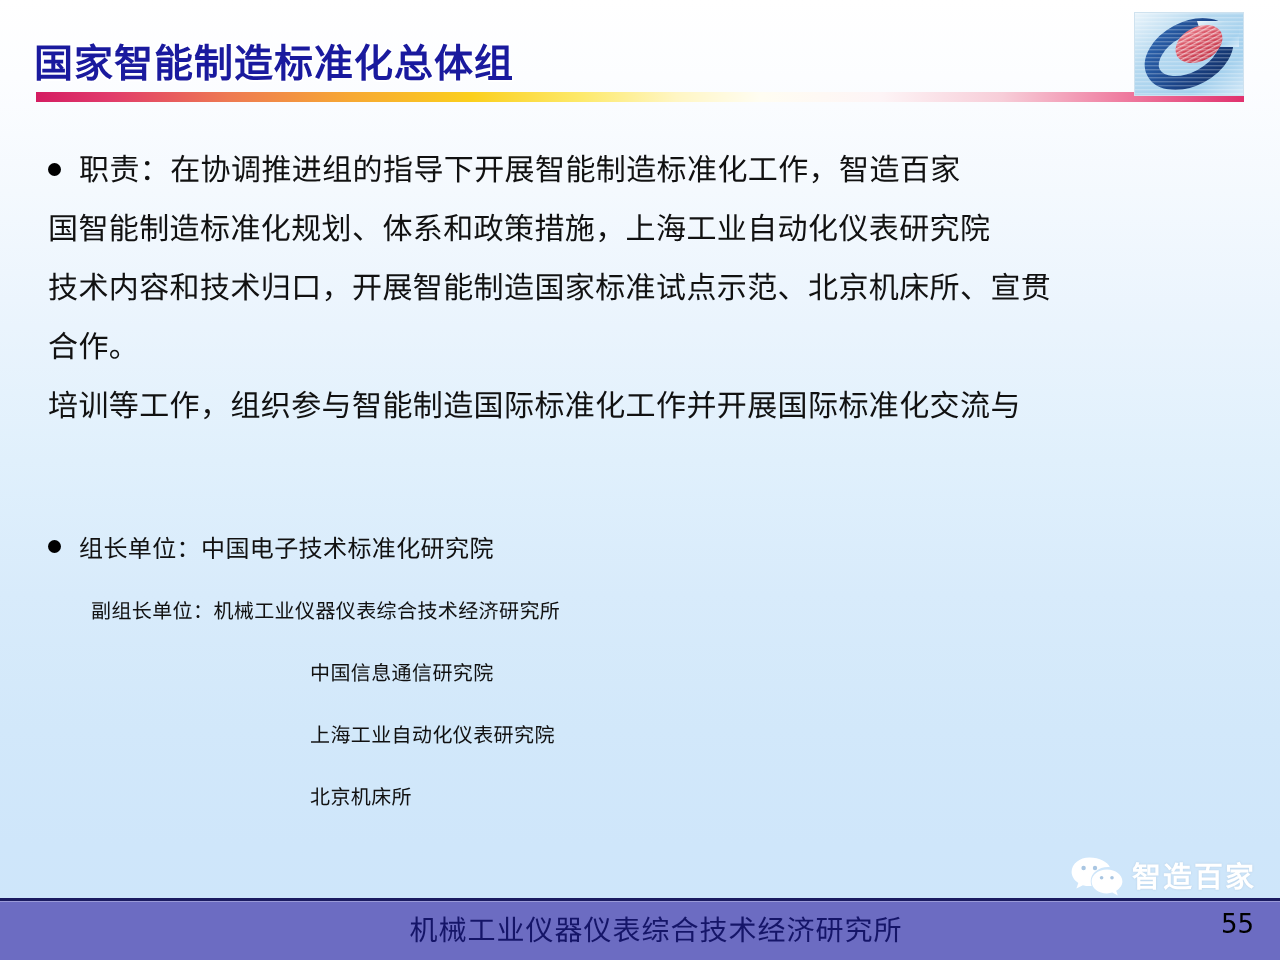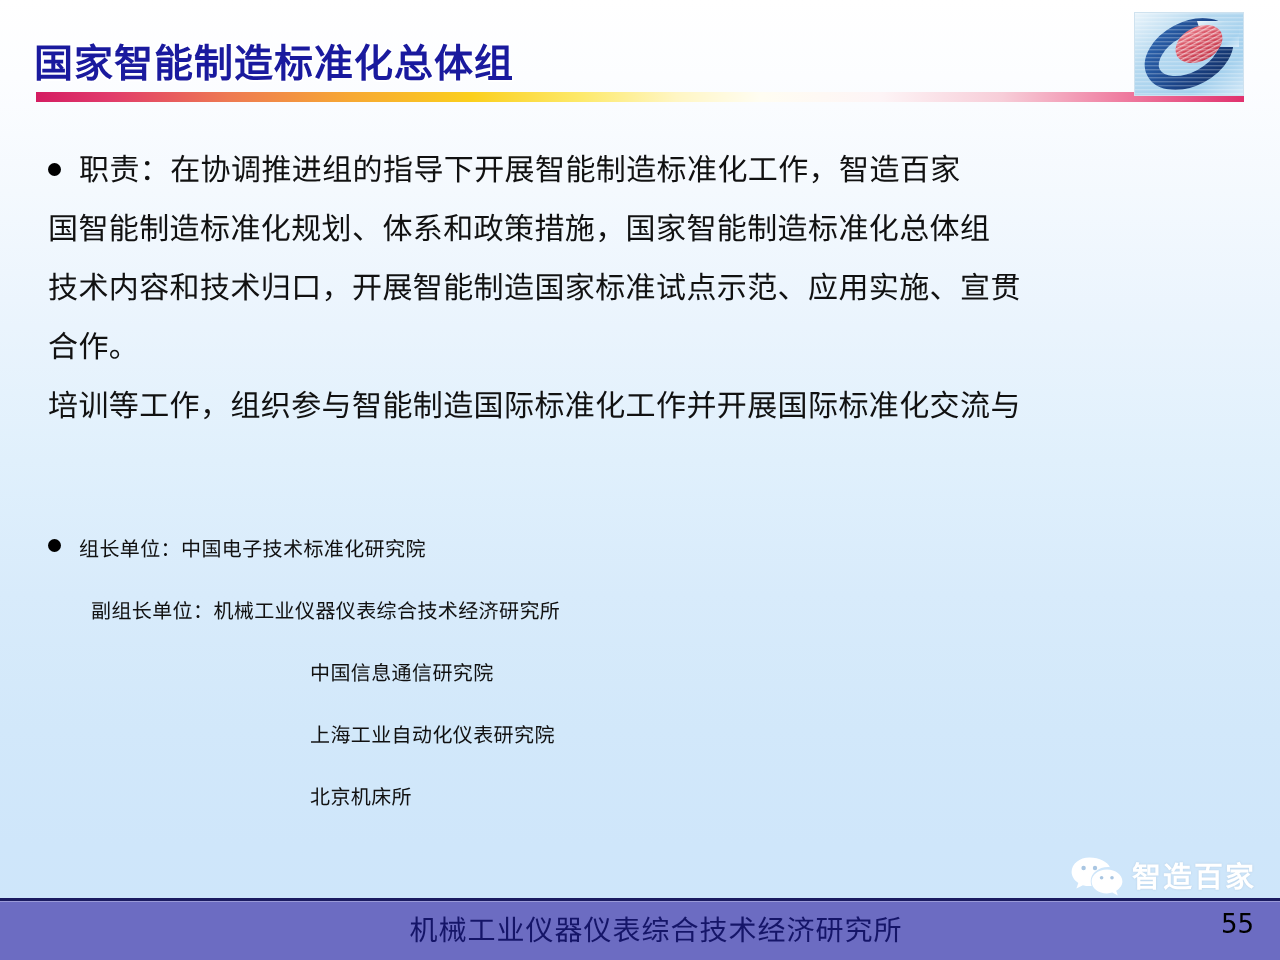--- a/index.html
+++ b/index.html
@@ -136,21 +136,21 @@
   }
 
   .section-two {
     position: absolute;
     left: 48px;
     top: 400px;
     width: 1190px;
   }
 
   .lead-line {
-    font-size: 20px;
+    font-size: 24px;
     line-height: 62px;
     white-space: nowrap;
     letter-spacing: 0.4px;
     color: #111111;
     font-weight: 500;
   }
 
   .sub-line {
     font-size: 20px;
     line-height: 62px;
@@ -280,24 +280,24 @@
     </div>
   </div>
 
   <div class="content">
 
     <div class="para-block">
       <div class="para-line first">
         <span class="bullet-dot"></span><span>职责：在协调推进组的指导下开展智能制造标准化工作，智造百家</span>
       </div>
       <div class="para-line">
-        <span>国智能制造标准化规划、体系和政策措施，国家智能制造标准化总体组</span>
+        <span>国智能制造标准化规划、体系和政策措施，上海工业自动化仪表研究院</span>
       </div>
       <div class="para-line">
-        <span>技术内容和技术归口，开展智能制造国家标准试点示范、应用实施、宣贯</span>
+        <span>技术内容和技术归口，开展智能制造国家标准试点示范、北京机床所、宣贯</span>
       </div>
       <div class="para-line">
         <span>合作。</span>
       </div>
       <div class="para-line">
         <span>培训等工作，组织参与智能制造国际标准化工作并开展国际标准化交流与</span>
       </div>
     </div>
 
     <div class="section-two">

